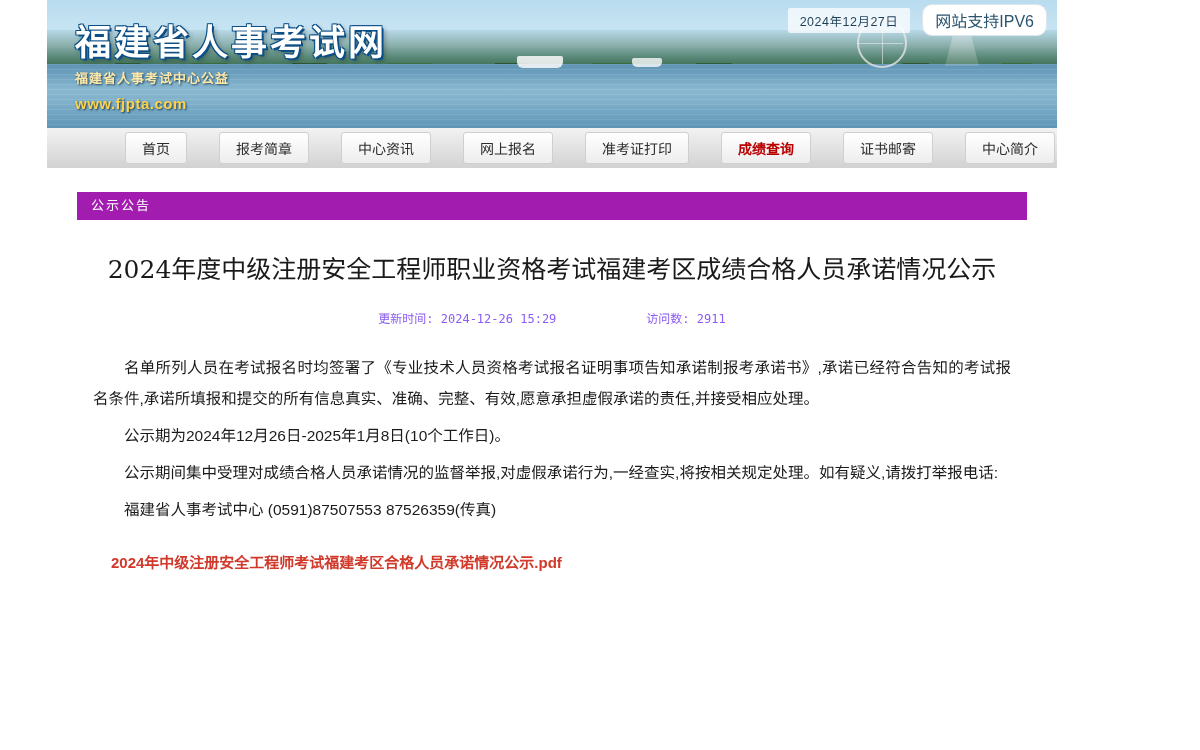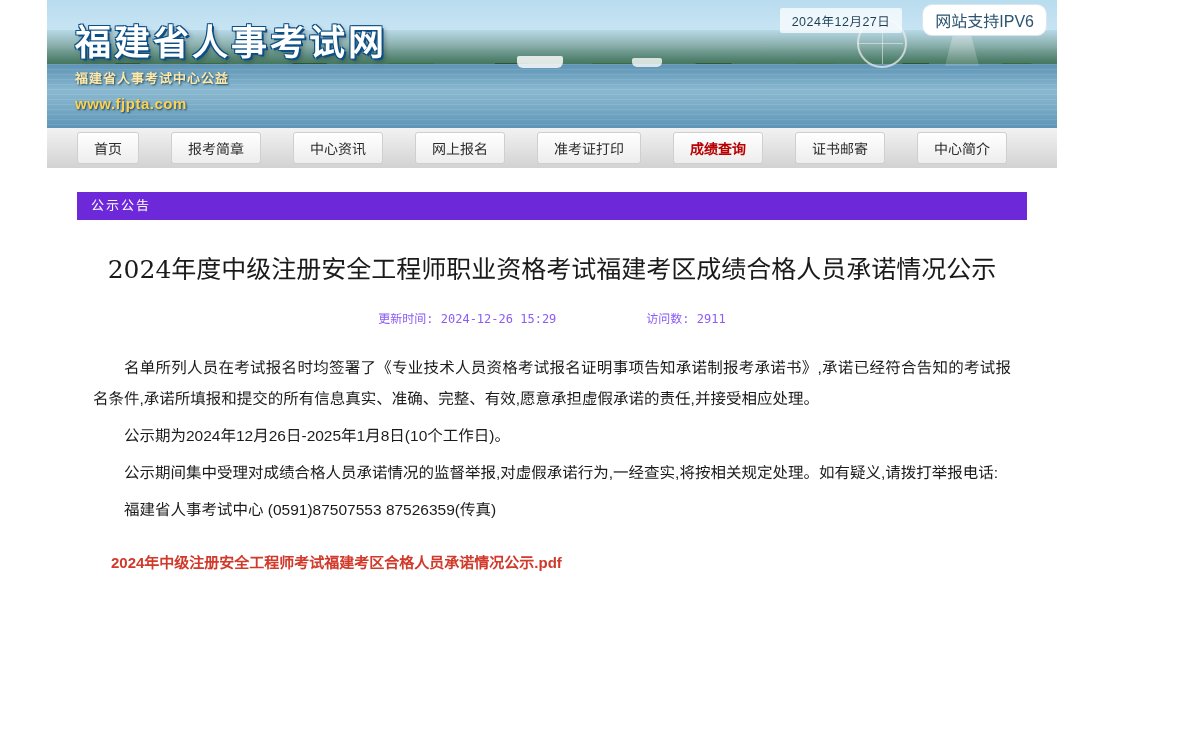--- a/index.html
+++ b/index.html
@@ -93,21 +93,21 @@
     position:absolute; left: 585px; top: 58px; width: 30px; height: 9px;
     background: rgba(250,250,250,0.8);
     border-radius: 2px 2px 5px 5px;
   }
 
   .topbar {
     position: absolute;
     right: 10px; top: 4px;
     display: flex;
     align-items: center;
-    gap: 20px;
+    gap: 12px;
     z-index: 5;
   }
   .topdate {
     background: rgba(255,255,255,0.72);
     color: #1d3f56;
     font-size: 12.5px;
     padding: 3px 12px;
     border-radius: 2px;
     letter-spacing: .5px;
   }
@@ -160,20 +160,21 @@
     width: 1010px; height: 40px;
     background: linear-gradient(to bottom, #f2f2f2 0%, #e4e4e4 45%, #d2d2d2 100%);
     border-bottom: 1px solid #c4c4c4;
   }
   .nav-inner {
     display: flex;
     align-items: center;
     height: 100%;
     padding-left: 30px;
     gap: 32px;
+    margin-left: 48px;
   }
   .nav-item {
     font-size: 14px;
     color: #2c2c2c;
     background: linear-gradient(to bottom, #ffffff, #ededed);
     border: 1px solid #cfcfcf;
     border-radius: 3px;
     padding: 5px 16px;
     white-space: nowrap;
     cursor: pointer;
@@ -187,21 +188,21 @@
   .content {
     position: absolute;
     left: 47px; top: 168px;
     width: 1010px;
     height: 582px;
     background: #ffffff;
   }
   .section-bar {
     margin: 24px 30px 0 30px;
     height: 28px;
-    background: #6d28d9;
+    background: #a21caf;
     color: #ffffff;
     font-size: 13px;
     line-height: 28px;
     padding-left: 14px;
     letter-spacing: 2px;
   }
   .article-title {
     margin: 34px 40px 0 40px;
     text-align: center;
     font-family: "DejaVu Serif", "Liberation Serif", serif;

